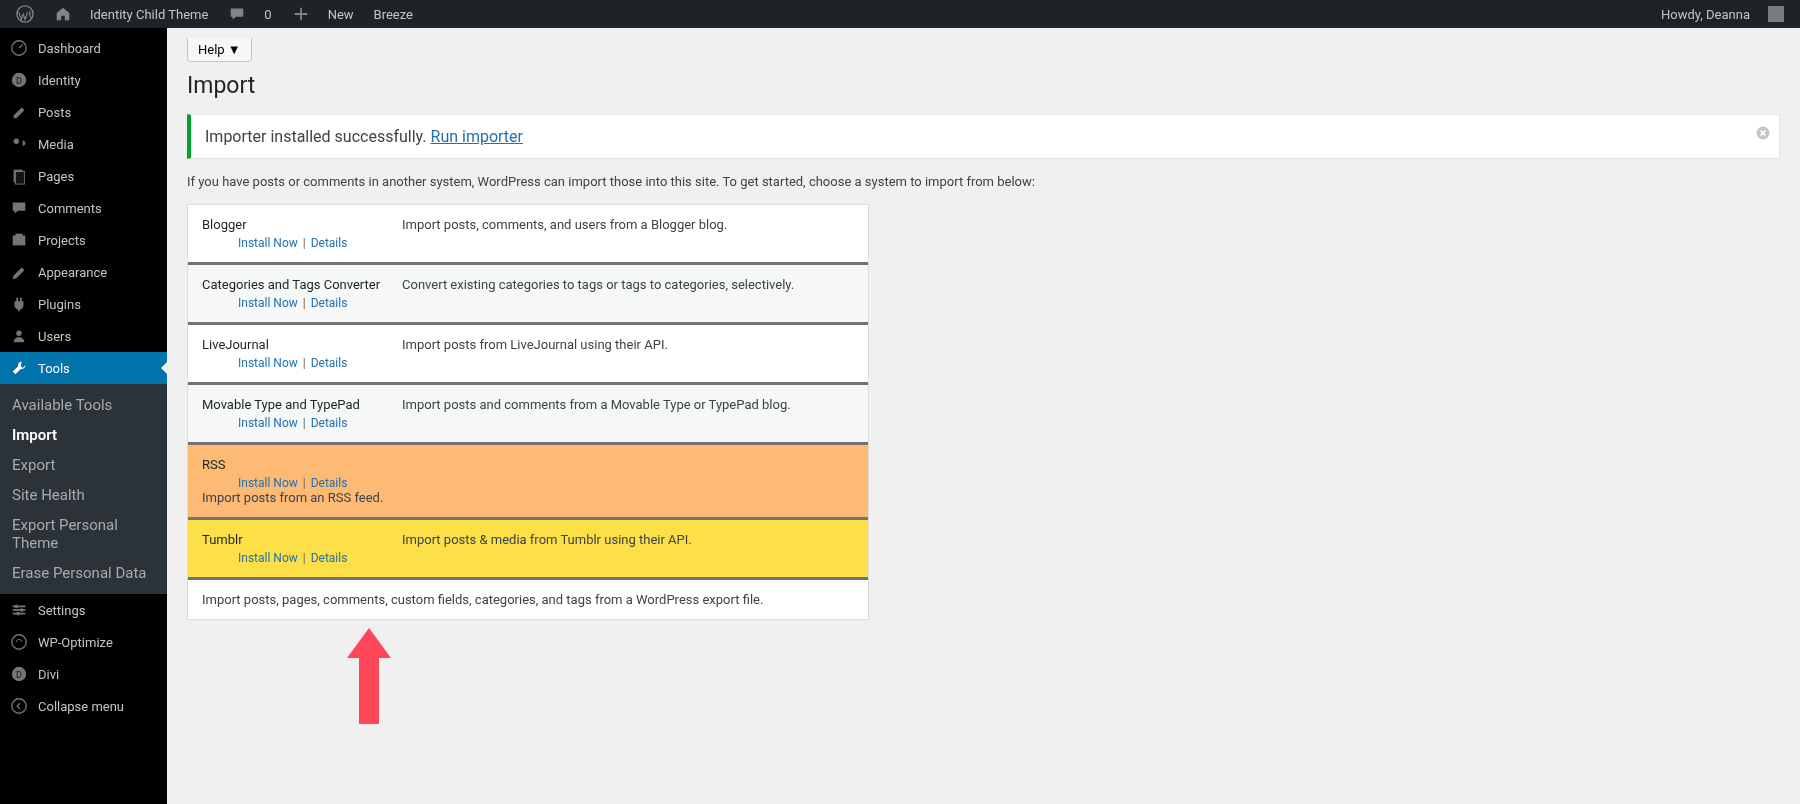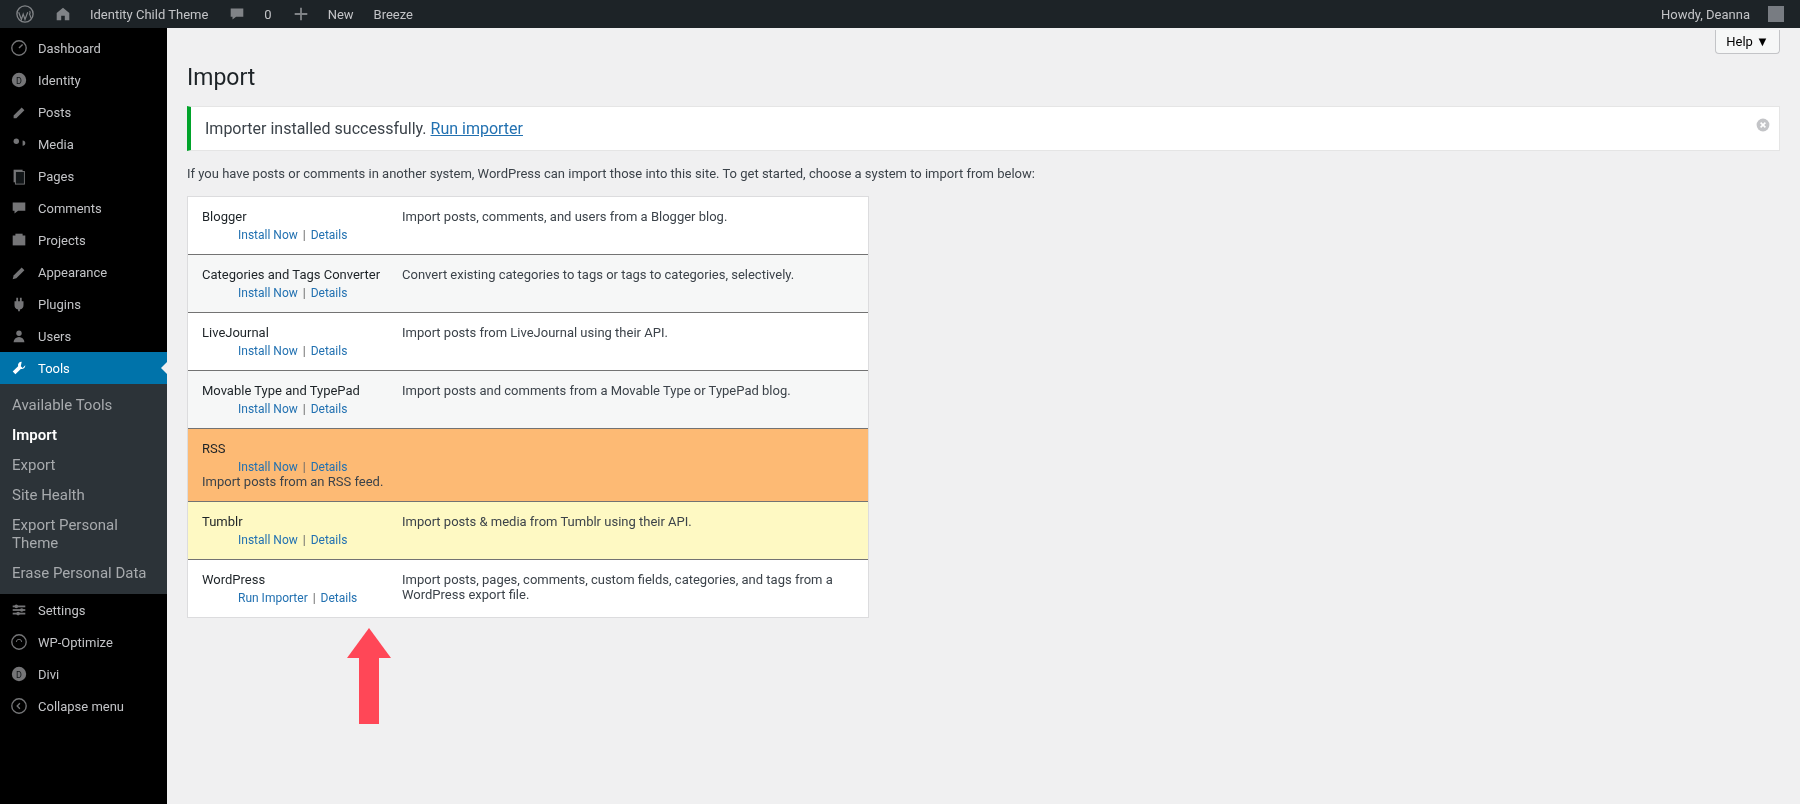--- a/index.html
+++ b/index.html
@@ -12,29 +12,29 @@
 .sidebar { width:167px; background:#000000; color:#c3c4c7; padding-top:4px; flex-shrink:0; }
 .menu-item { display:flex; align-items:center; gap:10px; padding:7px 10px; cursor:pointer; font-size:13px; }
 .menu-item.current { background:#0073aa; color:#fff; position:relative; }
 .menu-item.current::after { content:''; position:absolute; right:0; top:50%; transform:translateY(-50%); border:6px solid transparent; border-right-color:#f0f0f1; }
 .submenu { background:#2c3338; padding:6px 0; }
 .submenu-item { padding:6px 12px; font-size:15px; color:#a7aaad; cursor:pointer; }
 .submenu-item.active { color:#fff; font-weight:600; }
 .icon { width:18px; height:18px; display:flex; align-items:center; justify-content:center; font-size:16px; opacity:.6; flex-shrink:0; }
 .menu-item.current .icon { opacity:1; }
 .content { flex:1; padding:0 20px 20px; position:relative; }
-.header-row { display:flex; align-items:center; justify-content:flex-end; padding-top:2px; }
+.header-row { display:flex; align-items:center; justify-content:flex-start; padding-top:10px; }
 .help-btn { border:1px solid #c3c4c7; background:#f6f7f7; padding:4px 10px; font-size:13px; cursor:pointer; border-radius:0 0 4px 4px; border-top:none; }
 h1 { font-size:23px; font-weight:400; color:#1d2327; margin:10px 0 15px; }
 .notice { background:#fff; border:1px solid #e5e5e5; border-left:4px solid #00a32a; padding:12px 40px 12px 14px; margin-bottom:15px; position:relative; font-size:16px; }
 .notice a { color:#2271b1; text-decoration:underline; }
 .dismiss { position:absolute; right:8px; top:10px; cursor:pointer; color:#787c82; font-size:16px; }
 .intro { font-size:13px; margin-bottom:15px; }
 .importers { border:1px solid #dcdcde; background:#fff; max-width:682px; }
-.importer-row { display:flex; padding:12px 14px; border-top:1px solid #737373; }
+.importer-row { display:flex; padding:12px 14px; border-top:3px solid #737373; }
 .importer-row:first-child { border-top:none; }
 .importer-row:nth-child(odd) { background:#f6f7f7; }
 .imp-left { width:200px; flex-shrink:0; }
 .imp-title { font-size:13px; font-weight:400; color:#1d2327; margin-bottom:4px; }
 .imp-actions { font-size:12px;margin-left:36px; }
 .imp-actions a { color:#2271b1; text-decoration:none; }
 .imp-sep { color:#666; padding:0 2px; }
 .imp-desc { font-size:13px; color:#3c434a; flex:1; padding-right:10px; }
 .arrow { position:absolute; left:176px; top:600px; width:52px; height:96px; }
 .arrow svg { width:100%; height:100%; }
@@ -276,32 +276,28 @@
           </div>
           <div class="imp-desc">Import posts and comments from a Movable Type or TypePad blog.</div>
         </div>
         <div class="importer-row" style="background: #fdba74; flex-direction: column;">
           <div class="imp-left">
             <div class="imp-title">RSS</div>
             <div class="imp-actions"><a href="#">Install Now</a><span class="imp-sep"> | </span><a href="#">Details</a></div>
           </div>
           <div class="imp-desc">Import posts from an RSS feed.</div>
         </div>
-        <div class="importer-row" style="background: #fef9c3;">
+        <div class="importer-row" style="background: #fde047;">
           <div class="imp-left">
             <div class="imp-title">Tumblr</div>
             <div class="imp-actions"><a href="#">Install Now</a><span class="imp-sep"> | </span><a href="#">Details</a></div>
           </div>
           <div class="imp-desc">Import posts &amp; media from Tumblr using their API.</div>
         </div>
         <div class="importer-row" style="background: rgb(255, 255, 255);">
-          <div class="imp-left">
-            <div class="imp-title">WordPress</div>
-            <div class="imp-actions"><a href="#">Run Importer</a><span class="imp-sep"> | </span><a href="#">Details</a></div>
-          </div>
           <div class="imp-desc">Import posts, pages, comments, custom fields, categories, and tags from a WordPress export file.</div>
         </div>
       </div>
 
     <div class="arrow">
       <svg viewBox="0 0 52 96">
           <path d="M26 96 L26 24" stroke="#ff4757" stroke-width="20" stroke-linecap="round"></path>
           <path d="M26 0 L4 30 L48 30 Z" fill="#ff4757"></path>
         </svg>
     </div>

